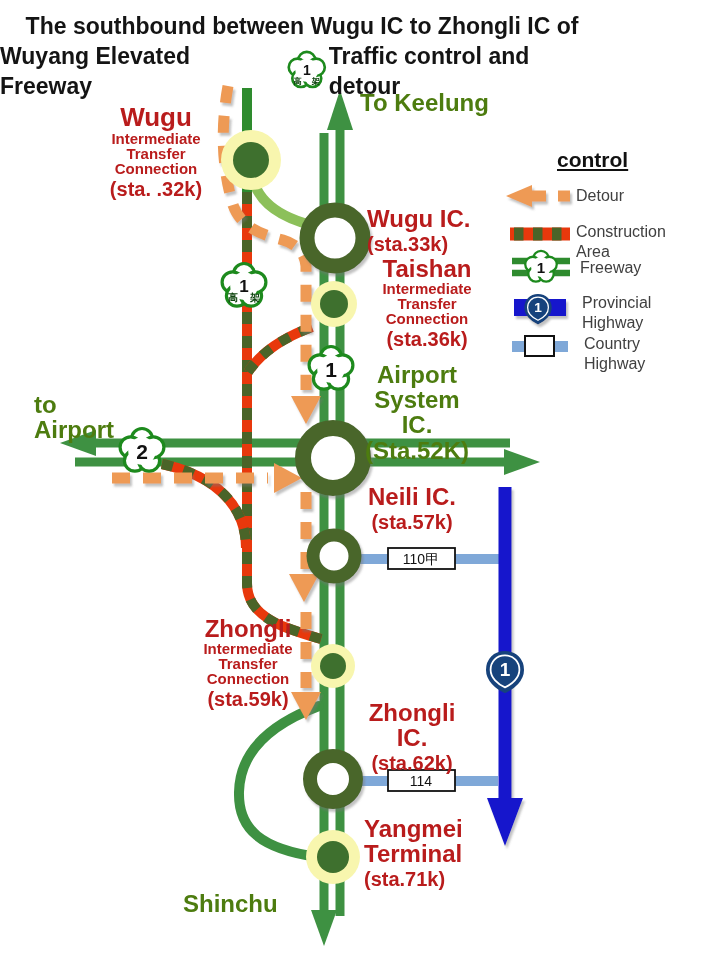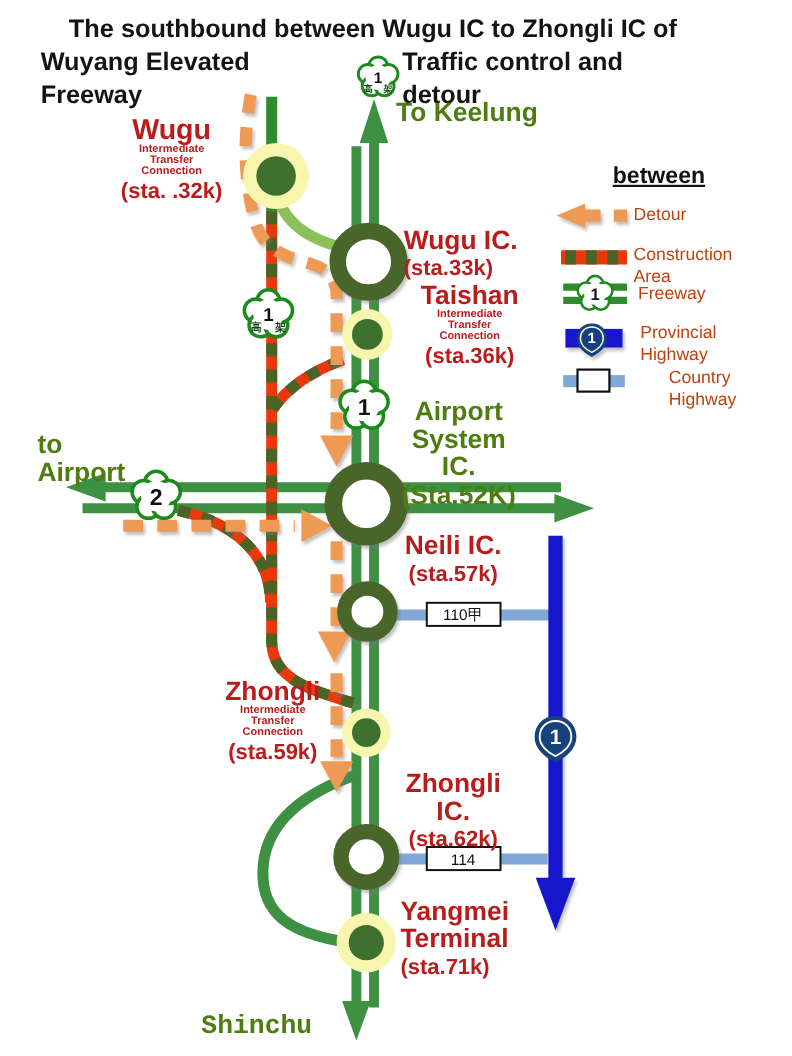--- a/index.html
+++ b/index.html
@@ -3,26 +3,26 @@
 <meta charset="utf-8">
 <style>
   html,body{margin:0;padding:0;background:#fff;}
   #stage{position:relative;width:720px;height:960px;background:#fff;overflow:hidden;
          font-family:"Liberation Sans",sans-serif;}
   .abs{position:absolute;}
   .lbl{font-weight:bold;color:#b91c1c;line-height:1.05;}
   .olive{color:#4d7c0f;}
   .name{font-size:24px;}
   .name-lg{font-size:26px;}
-  .sub{font-size:10px;line-height:1.0;}
+  .sub{font-size:15px;line-height:1.0;}
   .sta{font-size:20px;margin-top:3px;}
   .center{text-align:center;}
   .title-line{font-size:23px;font-weight:bold;color:#141414;line-height:1.3;}
   .title-row{display:flex;justify-content:center;align-items:center;gap:1px;}
-  .legend-label{font-size:16px;color:#c2410c;line-height:1.22;font-weight:normal;}
+  .legend-label{font-size:16px;color:#404040;line-height:1.22;font-weight:normal;}
   .legend-title{font-size:21px;font-weight:bold;color:#111;text-decoration:underline;}
   svg text{font-family:"Liberation Sans",sans-serif;}
 </style>
 </head>
 <body>
 
 <div id="stage">
 
   <svg class="abs" style="left:0;top:0;" width="720" height="960" viewBox="0 0 720 960">
     <defs>
@@ -161,21 +161,21 @@
         <use href="#pick" transform="scale(0.8)" fill="none" stroke="#fff" stroke-width="2.2"></use>
         <text x="0" y="7" text-anchor="middle" font-size="19" font-weight="bold" fill="#fff">1</text>
       </g>
     </g>
     <g>
       <rect x="512" y="341" width="56" height="11" fill="#7FA8D8"></rect>
       <rect x="525" y="336" width="29" height="20" fill="#fff" stroke="#111" stroke-width="2"></rect>
     </g>
   </svg>
 
-  <div class="abs" style="left:0;top:12px;width:604px;margin-left:37px;">
+  <div class="abs" style="left:0;top:12px;width:604px;">
     <div class="title-line center">The southbound between Wugu IC to Zhongli IC of</div>
     <div class="title-row">
       <span class="title-line">Wuyang Elevated Freeway</span>
       <svg width="40" height="44" viewBox="-24 -24 48 52" style="margin:0 1px;">
         <g>
           <circle cx="0" cy="-12" r="10.5" fill="#fff" stroke="#1D8A1D" stroke-width="3.2"></circle>
           <circle cx="-11.4" cy="-3.7" r="10.5" fill="#fff" stroke="#1D8A1D" stroke-width="3.2"></circle>
           <circle cx="-7.1" cy="9.7" r="10.5" fill="#fff" stroke="#1D8A1D" stroke-width="3.2"></circle>
           <circle cx="7.1" cy="9.7" r="10.5" fill="#fff" stroke="#1D8A1D" stroke-width="3.2"></circle>
           <circle cx="11.4" cy="-3.7" r="10.5" fill="#fff" stroke="#1D8A1D" stroke-width="3.2"></circle>
@@ -187,21 +187,21 @@
       </svg>
       <span class="title-line">Traffic control and detour</span>
     </div>
   </div>
 
   <div class="abs lbl olive name" style="left:360px;top:90px;">To Keelung</div>
   <div class="abs lbl olive name" style="left:34px;top:392px;">
     <div>to</div>
     <div>Airport</div>
   </div>
-  <div class="abs lbl olive name" style="left:183px;top:921px;font-family:Liberation Mono, monospace;">Shinchu</div>
+  <div class="abs lbl olive name" style="left:183px;top:891px;">Shinchu</div>
 
   <div class="abs lbl center" style="left:96px;top:104px;width:120px;">
     <div class="name-lg">Wugu</div>
     <div class="sub">Intermediate</div>
     <div class="sub">Transfer</div>
     <div class="sub">Connection</div>
     <div class="sta">(sta. .32k)</div>
   </div>
 
   <div class="abs lbl" style="left:367px;top:206px;">
@@ -240,29 +240,29 @@
     <div class="name">Zhongli IC.</div>
     <div class="sta">(sta.62k)</div>
   </div>
 
   <div class="abs lbl" style="left:364px;top:816px;">
     <div class="name">Yangmei</div>
     <div class="name">Terminal</div>
     <div class="sta">(sta.71k)</div>
   </div>
 
-  <div class="abs legend-title" style="left:557px;top:148px;">between</div>
+  <div class="abs legend-title" style="left:557px;top:148px;">control</div>
   <div class="abs legend-label" style="left:576px;top:186px;">Detour</div>
   <div class="abs legend-label" style="left:576px;top:222px;">
     <div>Construction</div>
     <div>Area</div>
   </div>
   <div class="abs legend-label" style="left:580px;top:258px;">Freeway</div>
   <div class="abs legend-label" style="left:582px;top:293px;">
     <div>Provincial</div>
     <div>Highway</div>
   </div>
-  <div class="abs legend-label" style="left:608px;top:334px;">
+  <div class="abs legend-label" style="left:584px;top:334px;">
     <div>Country</div>
     <div>Highway</div>
   </div>
 
 </div>
 
 </body></html>

